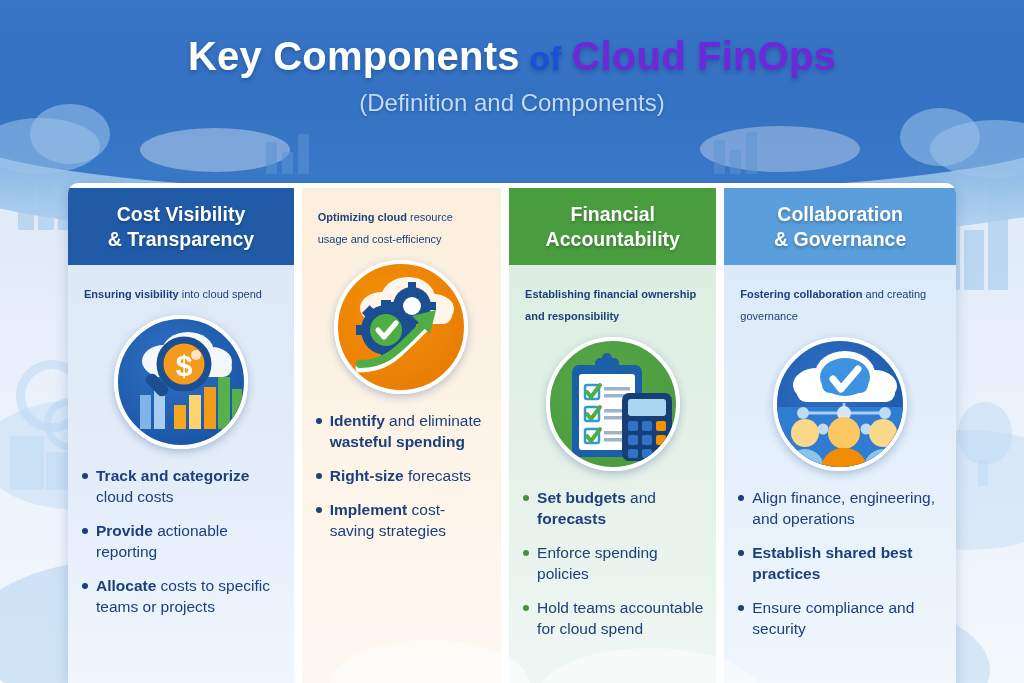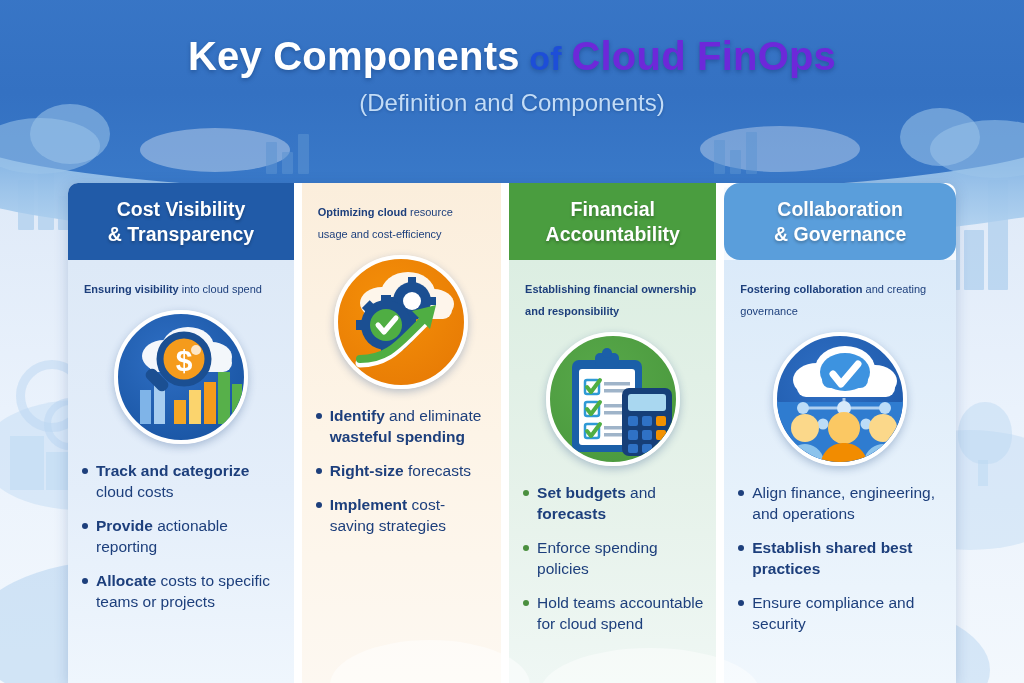--- a/index.html
+++ b/index.html
@@ -117,20 +117,21 @@
     display: flex;
     overflow: hidden;
     z-index: 10;
   }
 
   .col {
     position: relative;
     height: 100%;
     display: flex;
     flex-direction: column;
+    padding-top: 5px;
   }
   .col.c1 { width: 232px; }
   .col.c2 { width: 205px; }
   .col.c3 { width: 213px; }
   .col.c4 { width: 238px; }
 
   .col-gap {
     width: 8px;
     background: #ffffff;
     height: 100%;
@@ -146,21 +147,21 @@
     font-weight: bold;
     font-size: 19.5px;
     line-height: 25px;
     text-align: center;
     text-shadow: 0 2px 3px rgba(0,0,0,.25);
     padding: 0 6px;
   }
   .c1 .col-head { background: #215ba8; }
   .c2 .col-head { background: #f08000; }
   .c3 .col-head { background: #4a9d3f; }
-  .c4 .col-head { background: #5a9edb; border-radius: 16px; }
+  .c4 .col-head { background: #5a9edb; }
 
   .col-body {
     flex: 1;
     position: relative;
     display: flex;
     flex-direction: column;
   }
   .c1 .col-body { background: linear-gradient(180deg, #dde9f7 0%, #e4eefa 55%, #eff6fd 100%); }
   .c2 .col-body { background: linear-gradient(180deg, #fbeedc 0%, #fdf4e7 50%, #fdf8f1 100%); }
   .c3 .col-body { background: linear-gradient(180deg, #dceee2 0%, #e6f2ea 55%, #eff7f4 100%); }

